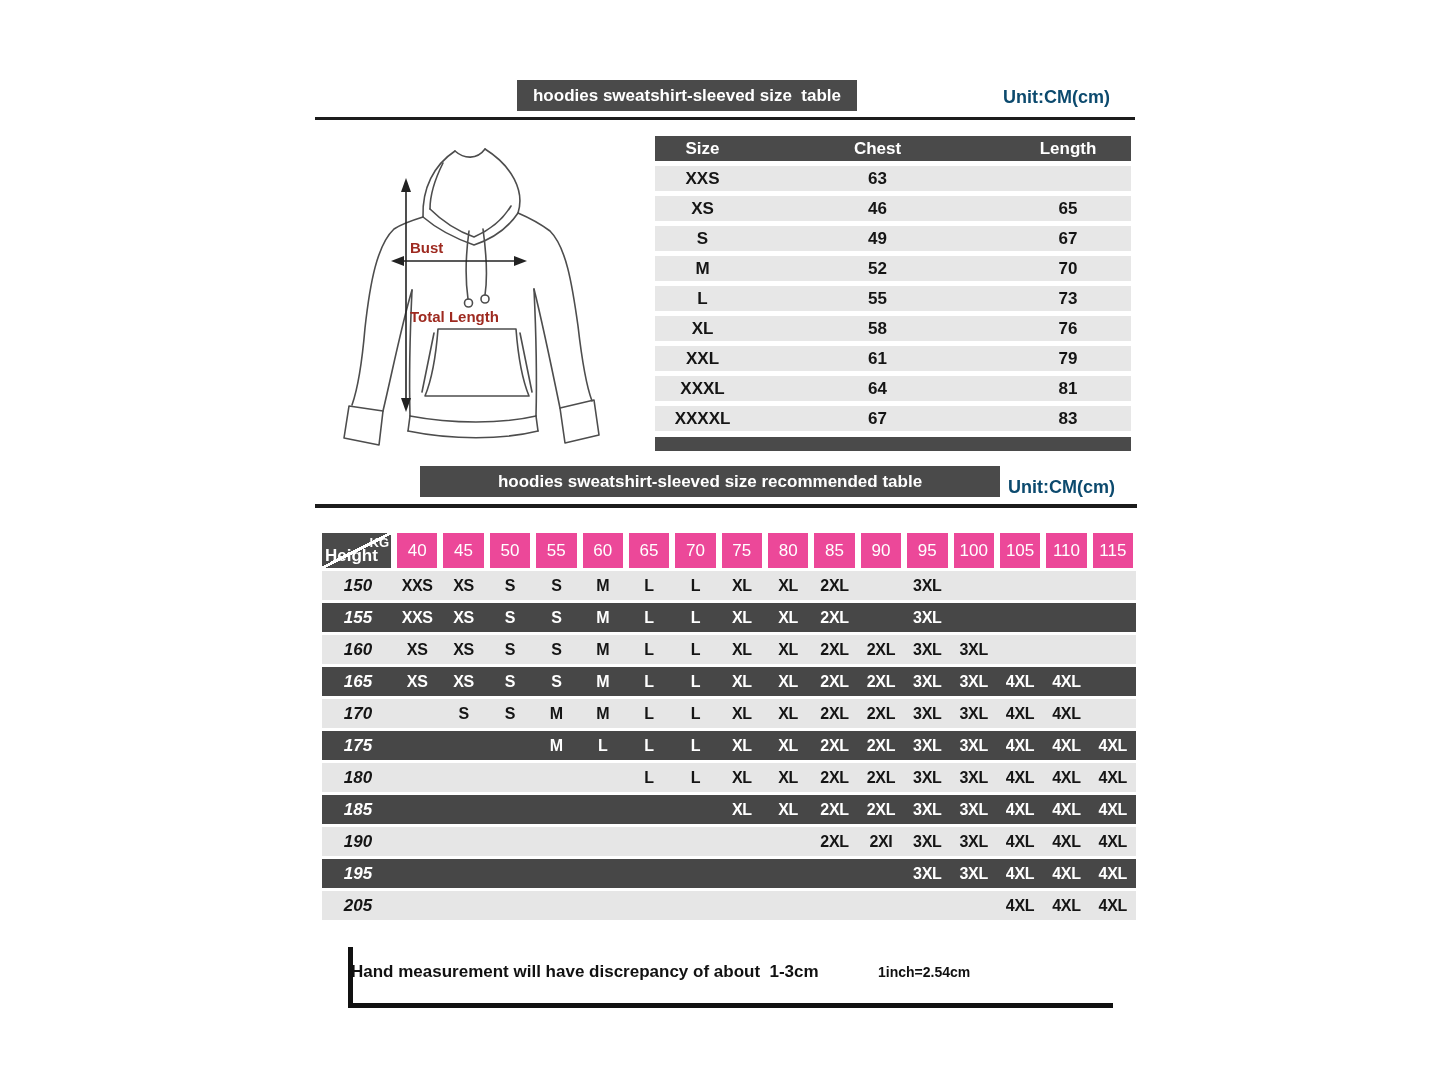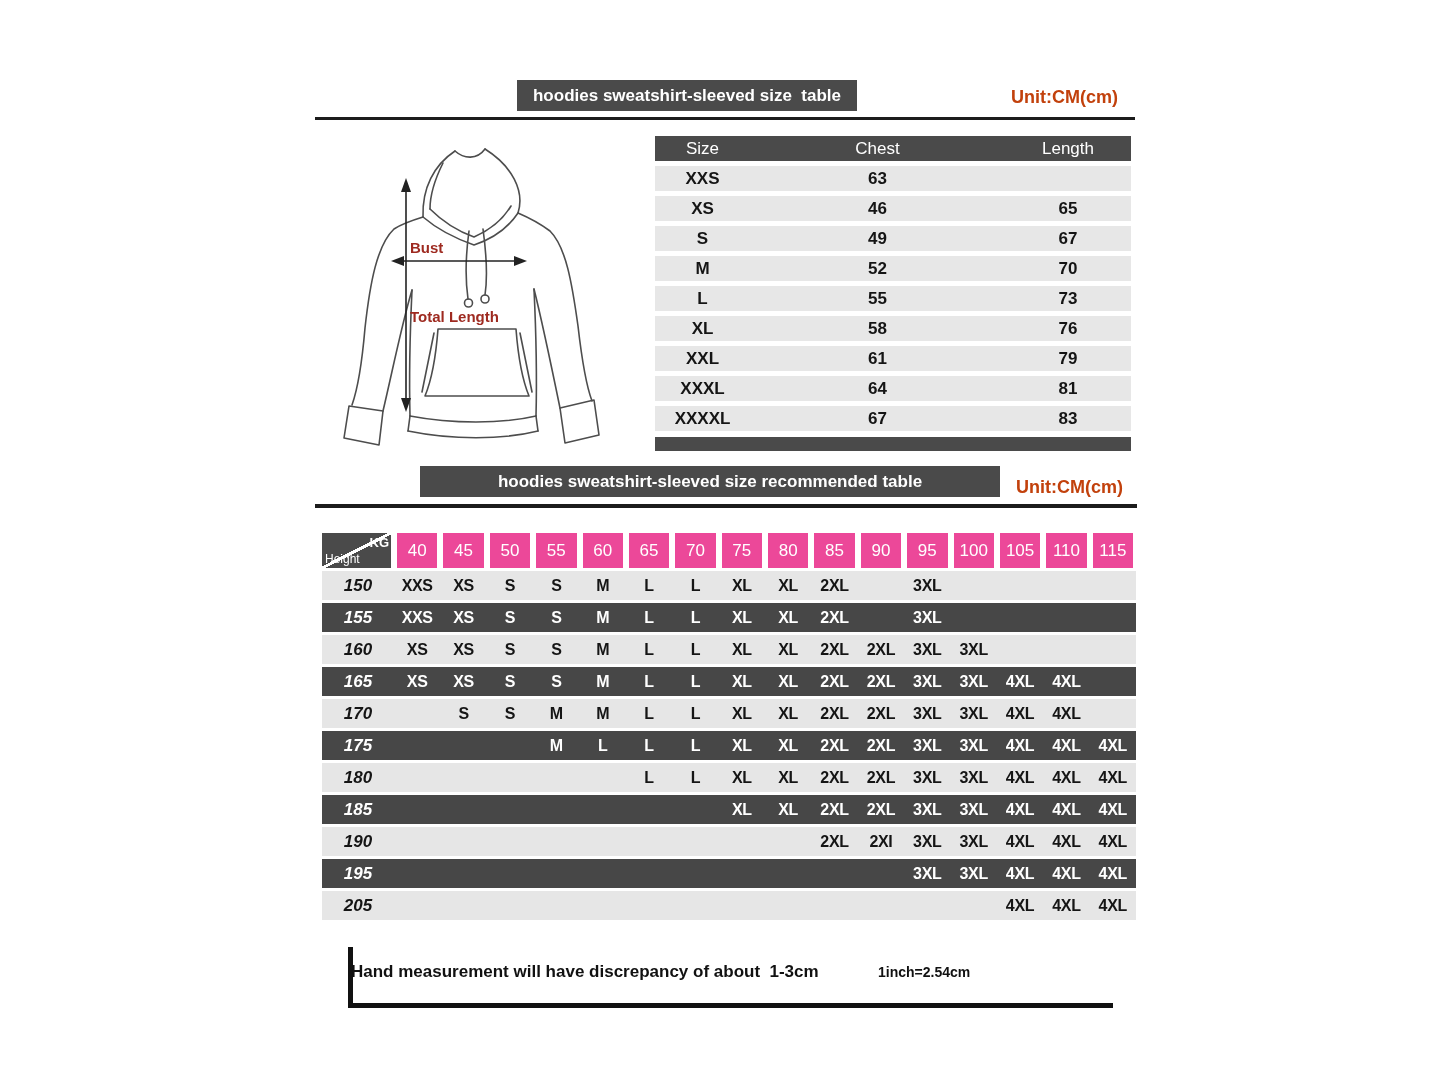--- a/index.html
+++ b/index.html
@@ -4,55 +4,55 @@
 <style>
   html,body{margin:0;padding:0;background:#fff;}
   .canvas{position:relative;width:1445px;height:1071px;background:#ffffff;overflow:hidden;
           font-family:"Liberation Sans",sans-serif;color:#111;}
 
   
   .bar{position:absolute;background:#4a4a4a;color:#fff;font-weight:bold;
        display:flex;align-items:center;justify-content:center;white-space:pre;}
   .t1{left:517px;top:80px;width:340px;height:31px;font-size:17px;}
   .t2{left:420px;top:466px;width:580px;height:31px;font-size:17px;}
-  .unit{position:absolute;font-weight:bold;font-size:18px;color:#c2410c;margin-left:8px;}
+  .unit{position:absolute;font-weight:bold;font-size:18px;color:#0c4a6e;}
   .u1{left:1003px;top:87px;}
   .u2{left:1008px;top:477px;}
   .rule{position:absolute;left:315px;background:#1c1c1c;}
   .r1{top:117px;width:820px;height:3px;}
   .r2{top:504px;width:822px;height:4px;}
 
   
   .hoodie{position:absolute;left:322px;top:133px;}
   .hoodie .ln{fill:none;stroke:#4d4d4d;stroke-width:1.6;stroke-linecap:round;stroke-linejoin:round;}
   .hoodie .arrow{stroke:#222;stroke-width:1.6;}
   .hoodie .ah{fill:#222;stroke:none;}
   .hoodie text{font-family:"Liberation Sans",sans-serif;font-weight:bold;font-size:15px;fill:#9e2a20;}
 
   
   .size-table{position:absolute;left:655px;top:136px;width:476px;}
   .st-grid{display:grid;grid-template-columns:95px 255px 126px;}
-  .st-header{height:25px;background:#4a4a4a;color:#fff;font-size:17px;font-weight:normal;}
+  .st-header{height:25px;background:#4a4a4a;color:#fff;font-size:17px;font-weight:bold;}
   .st-hcell,.st-cell{display:flex;align-items:center;justify-content:center;}
   .st-row{height:25px;margin-top:5px;background:#e7e7e7;font-weight:bold;font-size:17px;color:#151515;}
   .st-footer{height:14px;margin-top:6px;background:#4a4a4a;}
 
   
   .matrix{position:absolute;left:322px;top:533px;width:814px;}
   .mx-grid{display:grid;grid-template-columns:72px repeat(16,1fr);}
   .mx-header{height:35px;}
   .wslot{display:flex;}
   .wbox{flex:1;margin:0 3px;background:#ec4899;color:#fff;font-weight:normal;font-size:17px;
         display:flex;align-items:center;justify-content:center;}
   .corner{position:relative;background:#4a4a4a;color:#fff;margin-right:3px;}
   .corner .diag{position:absolute;inset:0;
     background:linear-gradient(to bottom right,transparent calc(50% - 1.5px),
       #fff calc(50% - 1.5px),#fff calc(50% + 1.5px),transparent calc(50% + 1.5px));}
   .corner .kg{position:absolute;top:2px;right:2px;font-size:13px;font-weight:bold;margin-left:17px;}
-  .corner .hgt{position:absolute;bottom:2px;left:3px;font-size:12px;font-weight:normal;}
+  .corner .hgt{position:absolute;bottom:2px;left:3px;font-size:17px;font-weight:bold;}
   .mx-row{height:29px;margin-top:3px;font-weight:bold;font-size:16px;}
   #mx-rows .mx-row:nth-child(odd){background:#e6e6e6;color:#151515;}
   #mx-rows .mx-row:nth-child(even){background:#474747;color:#fff;}
   .mx-label{display:flex;align-items:center;justify-content:center;font-size:17px;font-style:italic;}
   .mx-cell{display:flex;align-items:center;justify-content:center;letter-spacing:-0.3px;}
 
   
   .note-bar-v{position:absolute;left:348px;top:947px;width:5px;height:61px;background:#111;}
   .note-bar-h{position:absolute;left:348px;top:1003px;width:765px;height:5px;background:#111;}
   .note-text{position:absolute;left:351px;top:962px;font-size:17px;font-weight:bold;white-space:pre;}

